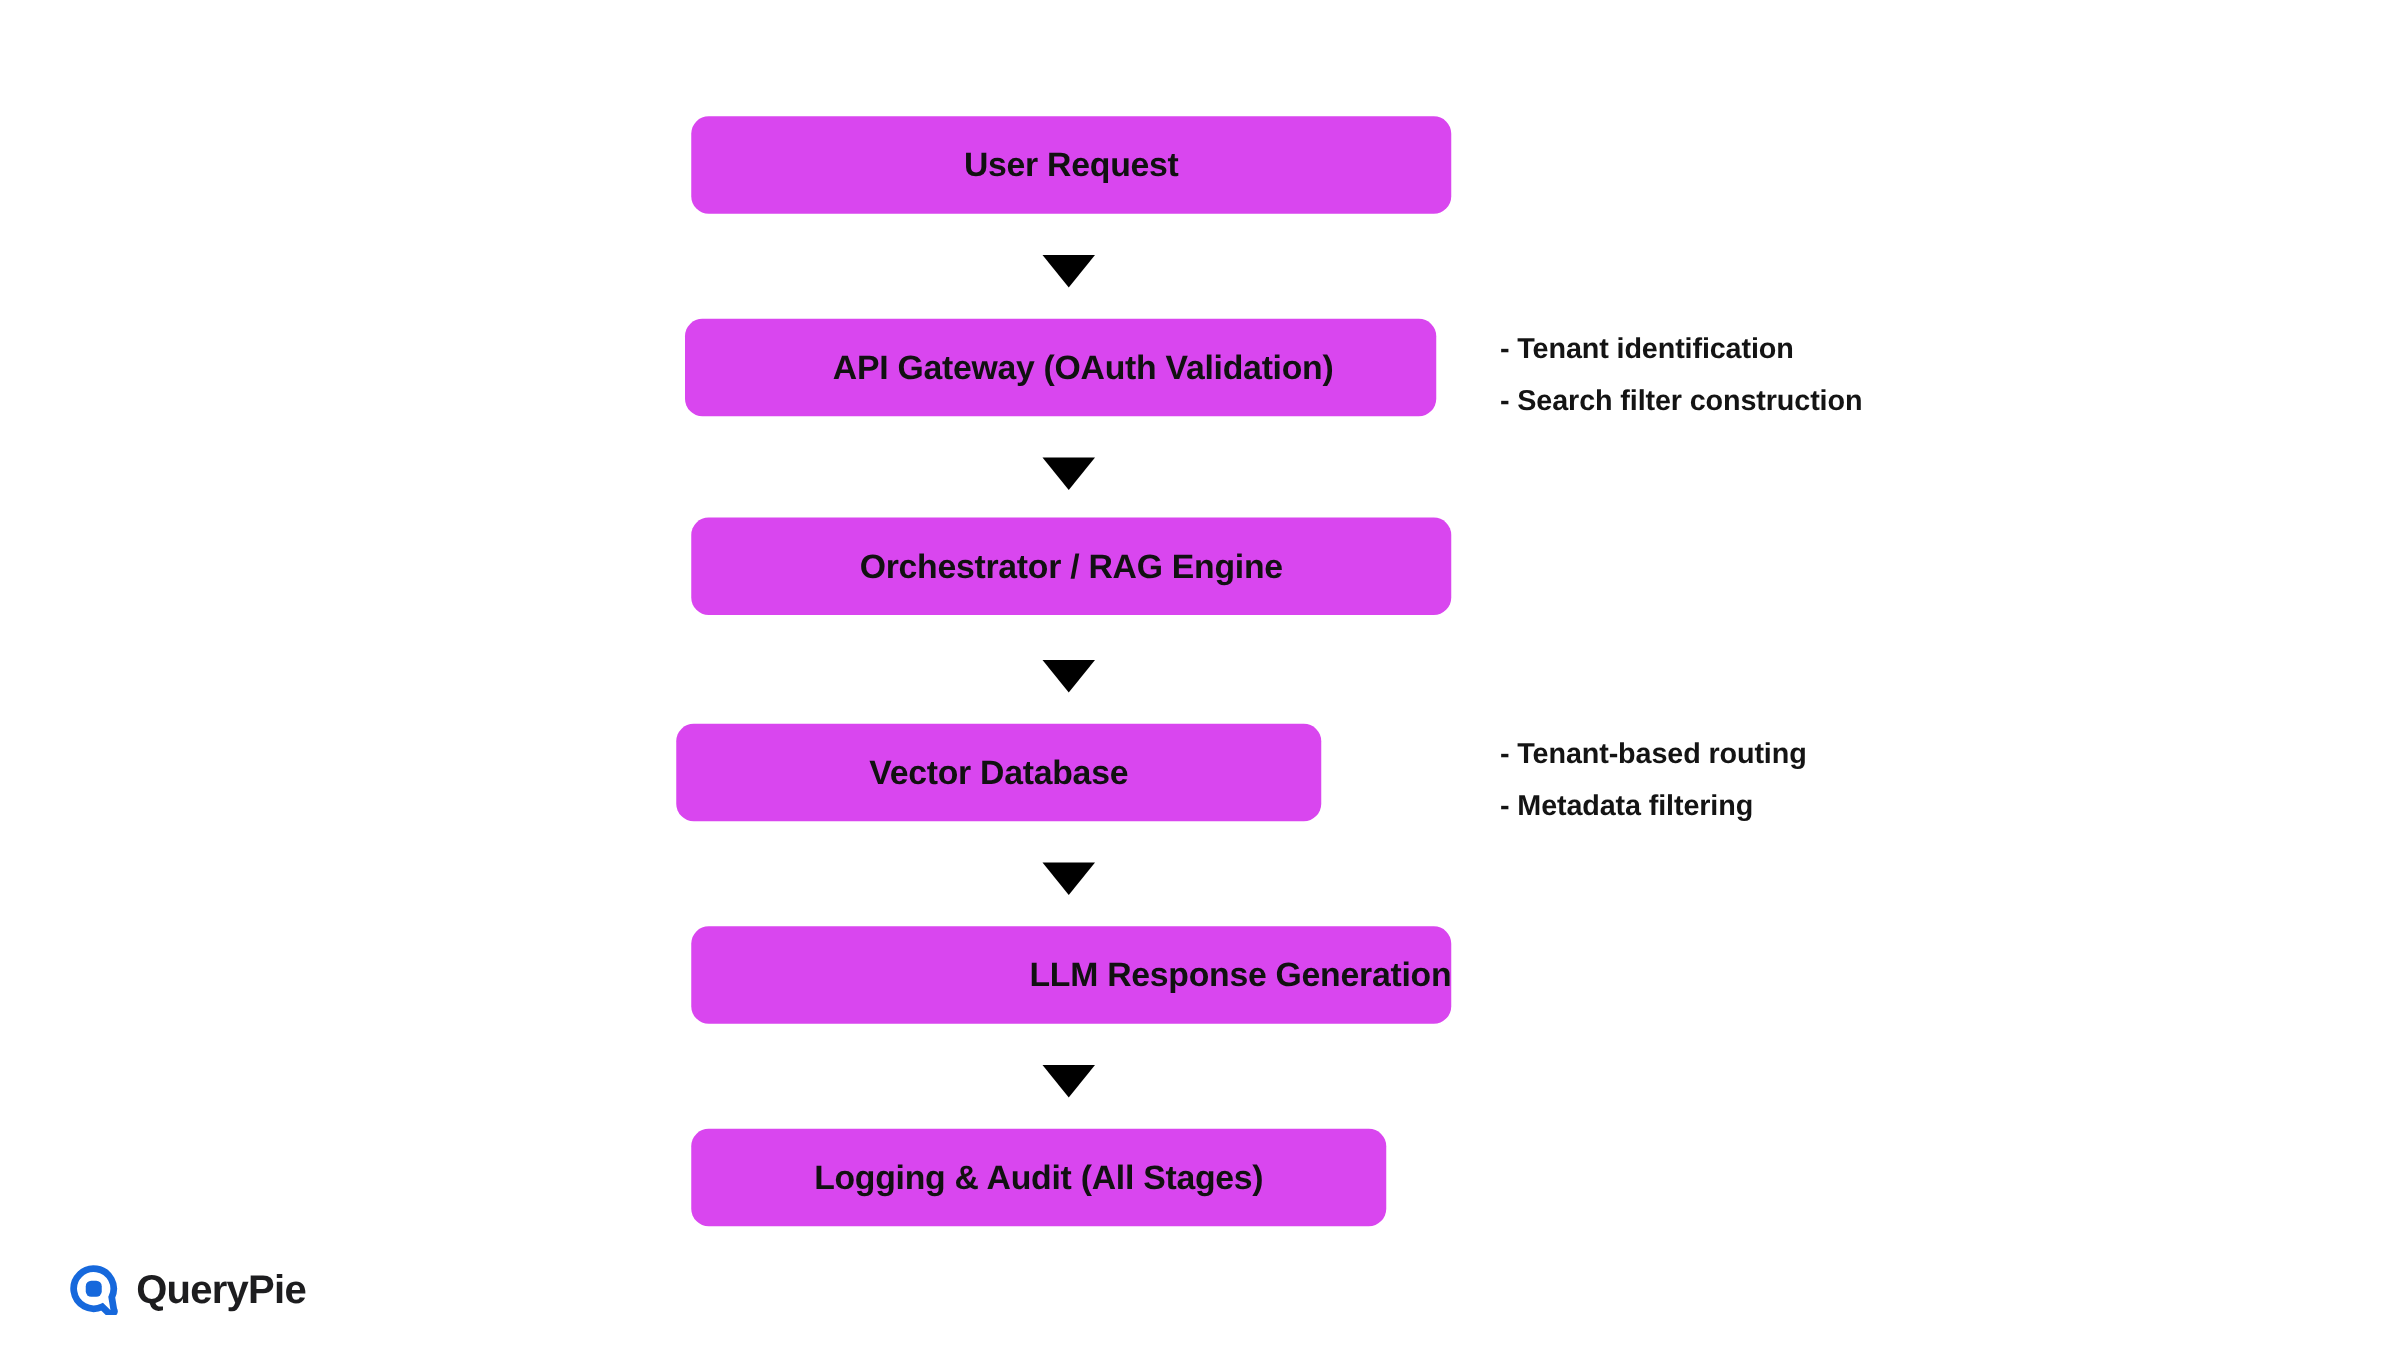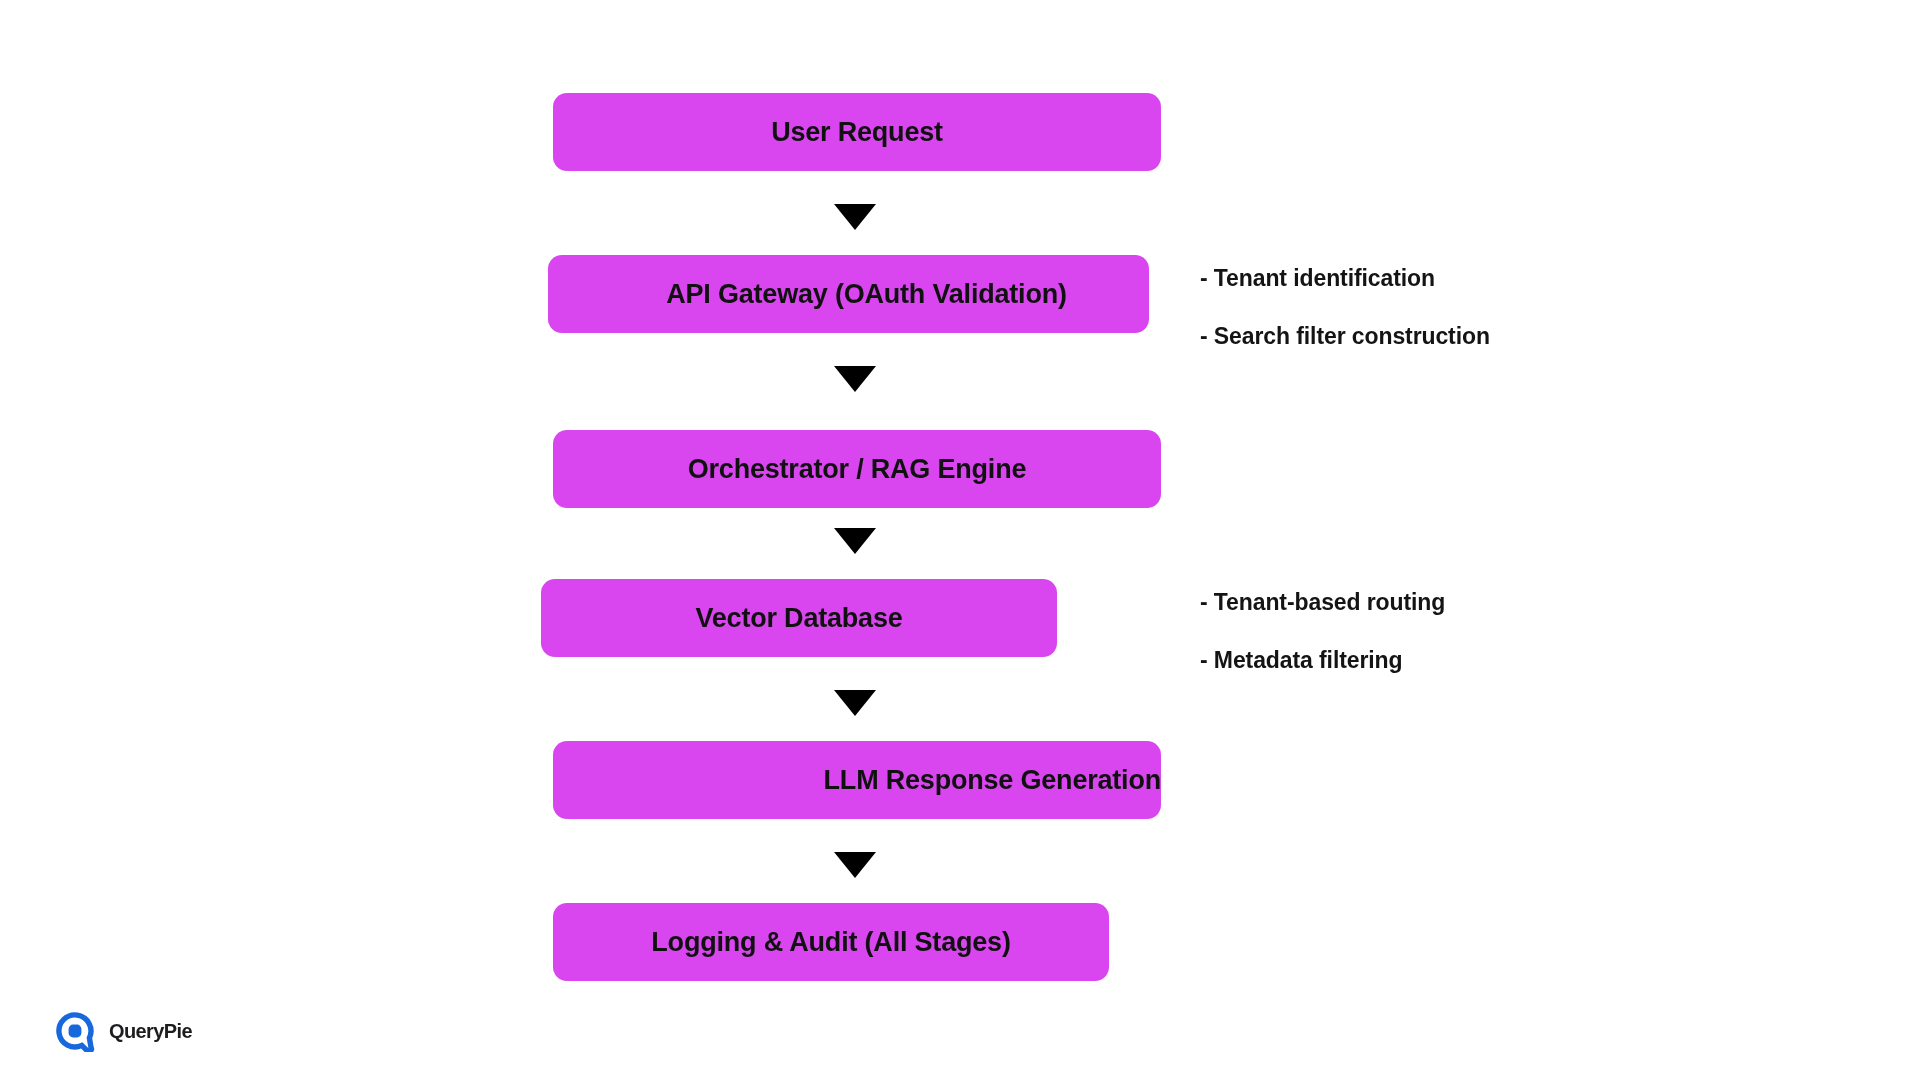--- a/index.html
+++ b/index.html
@@ -53,42 +53,42 @@
     border-right:21px solid transparent;
     border-top:26px solid #000000;
   }
 
   
   .annot {
     position:absolute;
     left:1200px;
     display:flex;
     flex-direction:column;
-    gap:34px;
+    gap:18px;
   }
   .annot-line {
     font-size:23px;
     font-weight:600;
     color:#141414;
     line-height:1.05;
     white-space:nowrap;
     letter-spacing:-0.1px;
   }
 
   
   .logo {
     position:absolute;
     left:54px; top:1010px;
     display:flex;
     align-items:center;
     gap:13px;
   }
   .logo-mark { width:42px; height:42px; display:block; }
   .logo-text {
-    font-size:20px;
+    font-size:32px;
     font-weight:700;
     color:#1d1d1f;
     letter-spacing:-0.6px;
     line-height:1;
   }
 </style>
 </head>
 <body>
 
 <div id="stage">
@@ -102,21 +102,21 @@
     </div>
     <div class="arrow" style="left:834px; top:204px;"></div>
 
     <div class="row" style="top:255px;">
       <div class="node" style="left:548px; width:601px;padding-left:36px;">
         <span class="node-label">API Gateway (OAuth Validation)</span>
       </div>
     </div>
     <div class="arrow" style="left:834px; top:366px;"></div>
 
-    <div class="row" style="top:430px;">
+    <div class="row" style="top:414px;">
       <div class="node" style="left:553px; width:608px;">
         <span class="node-label">Orchestrator / RAG Engine</span>
       </div>
     </div>
     <div class="arrow" style="left:834px; top:528px;"></div>
 
     <div class="row" style="top:579px;">
       <div class="node" style="left:541px; width:516px;text-align:right;">
         <span class="node-label">Vector Database</span>
       </div>

